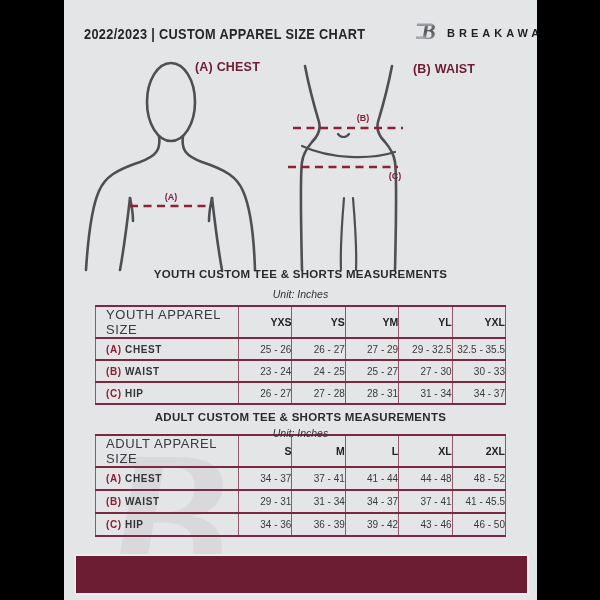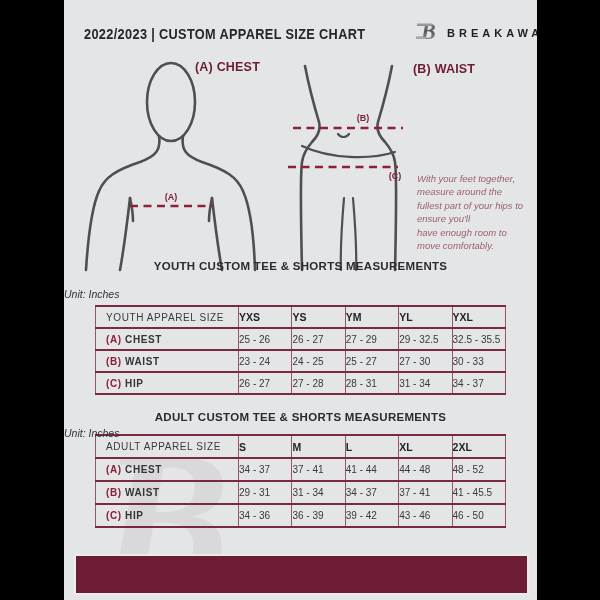--- a/index.html
+++ b/index.html
@@ -34,41 +34,41 @@
   }
   .chest-info{left:131px;top:60px;width:110px;}
   .waist-info{left:349px;top:62px;width:112px;}
   .hips-info{left:353px;top:164px;width:112px;}
   
   .section-title{
     position:absolute;left:0;right:0;text-align:center;z-index:2;
     font-weight:bold;font-size:11.5px;color:#2b2b2e;letter-spacing:.3px;
   }
   .section-unit{
-    position:absolute;left:0;right:0;z-index:2;
+    position:absolute;left:0;right:0;text-align:center;z-index:2;
     font-size:10.5px;font-style:italic;color:#313134;
   }
-  .yt-title{top:260px;text-align:center;} .yt-unit{top:288px;}
+  .yt-title{top:268px;text-align:center;} .yt-unit{top:288px;}
   .ad-title{top:411px;} .ad-unit{top:427px;}
   table.size-table{
     position:absolute;left:31px;width:411px;z-index:1;
     border-collapse:collapse;table-layout:fixed;
   }
   .yt-table{top:305px;} .ad-table{top:434px;border-radius:19px;}
   .size-table th,.size-table td{
     border:1px solid #95566a;border-top:2px solid #7b2940;border-bottom:2px solid #7b2940;
-    height:20px;padding:0;font-size:10px;color:#39393c;text-align:left;
+    height:20px;padding:0;font-size:10px;color:#39393c;text-align:right;
     background:transparent;
   }
   .ad-table th,.ad-table td{height:21px;}
   .size-table th{font-weight:bold;font-size:10.5px;color:#232327;}
   .size-table .label-col{
     width:132px;text-align:left;padding-left:10px;letter-spacing:.6px;
   }
-  .size-table th.label-col{font-weight:normal;font-size:10px;color:#3a3a3e;}
+  .size-table th.label-col{font-weight:normal;font-size:13px;color:#3a3a3e;}
   .size-table td.label-col{font-weight:bold;color:#343437;}
   .size-table .prefix{color:#8a1f35;font-weight:bold;}
   
   .watermark{
     position:absolute;left:36px;top:422px;z-index:0;
     font-family:"Liberation Serif",serif;font-weight:bold;font-style:italic;
     font-size:195px;line-height:1;color:#d9d9dc;
   }
   .footer-bar{
     position:absolute;left:10px;top:554px;width:451px;height:37px;z-index:3;
@@ -133,22 +133,20 @@
     </svg>
   </div>
 
   <div class="guide-block chest-info">
     <div class="guide-heading">(A) CHEST</div>
   </div>
   <div class="guide-block waist-info">
     <div class="guide-heading">(B) WAIST</div>
   </div>
   <div class="guide-block hips-info">
-    <div class="guide-body">With your feet together, measure around the fullest part of your hips to ensure you'll
-have enough room to move comfortably.</div>
   </div>
 
   <div class="watermark">B</div>
 
   <div class="section-title yt-title">YOUTH CUSTOM TEE &amp; SHORTS MEASUREMENTS</div>
   <div class="section-unit yt-unit">Unit: Inches</div>
   <table class="size-table yt-table">
       <thead>
         <tr>
           <th class="label-col">YOUTH APPAREL SIZE</th>

